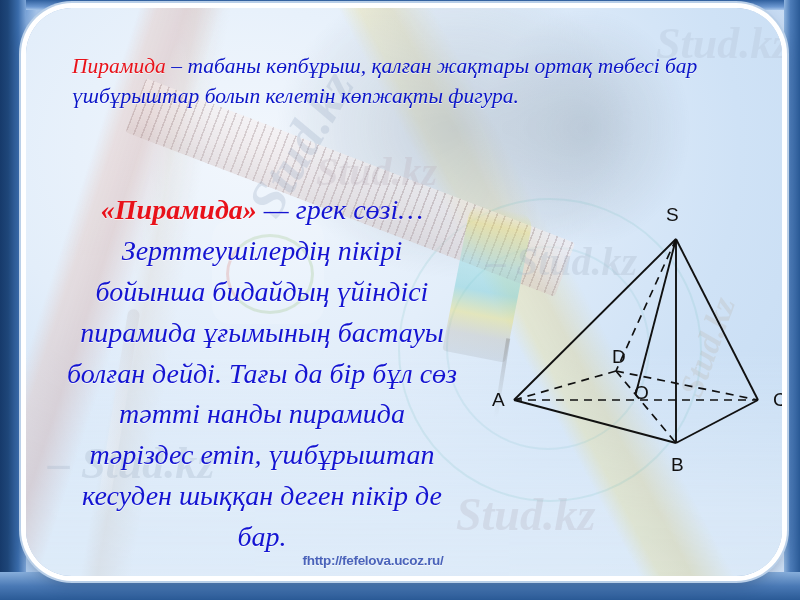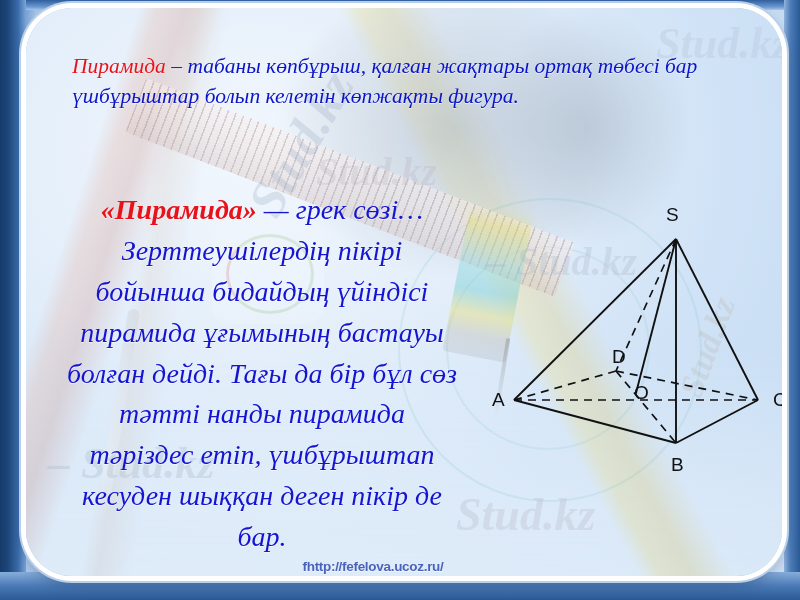--- a/index.html
+++ b/index.html
@@ -218,21 +218,21 @@
     color: #1414d2;
     text-shadow: 0 1px 0 rgba(255,255,255,.6);
   }
   #body-text .hl {
     color: #e8121a;
     font-weight: bold;
   }
 
   #url {
     position: absolute;
-    left: 0; right: 0; bottom: 26px;
+    left: 0; right: 0; bottom: 32px;
     text-align: center;
     padding-right: 54px;
     font-family: "Liberation Sans", sans-serif;
     font-size: 13.5px;
     font-weight: bold;
     color: #4a63ba;
     letter-spacing: -.3px;
     text-shadow: 0 1px 0 rgba(255,255,255,.7);
   }
 

